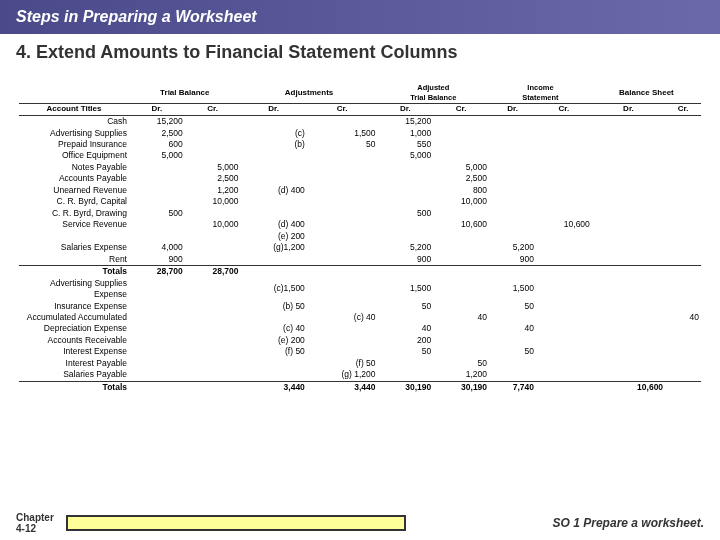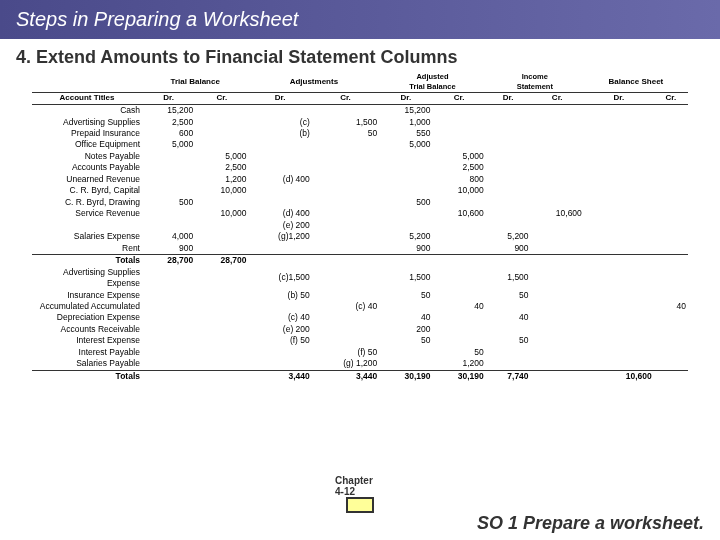--- a/index.html
+++ b/index.html
@@ -16,32 +16,33 @@
       background: white;
       position: relative;
     }
     .title-bar {
       background: linear-gradient(to right, #4a4a8a, #6a6aaa);
       padding: 8px 16px;
       margin: 0;
     }
     .title-bar h1 {
       color: white;
-      font-size: 20px;
+      font-size: 16px;
       font-style: italic;
-      font-weight: normal;
+      font-weight: bold;
     }
     .subtitle {
       font-size: 18px;
       font-weight: bold;
       color: #333;
       padding: 8px 16px 4px;
     }
     .content {
-      padding: 0 32px;
+      padding: 0 19px;
+      margin-top: 16px;
     }
     .worksheet-table {
       width: 100%;
       border-collapse: collapse;
       font-size: 8.5px;
       font-family: Arial, sans-serif;
     }
     .worksheet-table th, .worksheet-table td {
       padding: 0px 2px;
       text-align: right;
@@ -74,21 +75,20 @@
     }
     .bottom-section {
       position: absolute;
       bottom: 0;
       left: 0;
       right: 0;
       display: flex;
       align-items: center;
       padding: 6px 16px;
       background: white;
-      flex-direction: column;
     }
     .chapter-label {
       font-size: 10px;
       font-weight: bold;
       color: #333;
       min-width: 50px;
     }
     .info-box {
       background: #ffff99;
       border: 2px solid #333;
@@ -449,16 +449,16 @@
   </div>
 
   <div class="bottom-section">
     <div class="chapter-label">
       <span style="white-space:pre-line; font-size:10px; font-weight:bold;">Chapter
 4-12</span>
     </div>
     <div class="info-box">
     </div>
     <div class="so-label">
-      <span style="font-size:18px;">SO 1  Prepare a worksheet.</span>
+      <span style="font-size:12px;">SO 1  Prepare a worksheet.</span>
     </div>
   </div>
 </div>
 
 </body></html>

